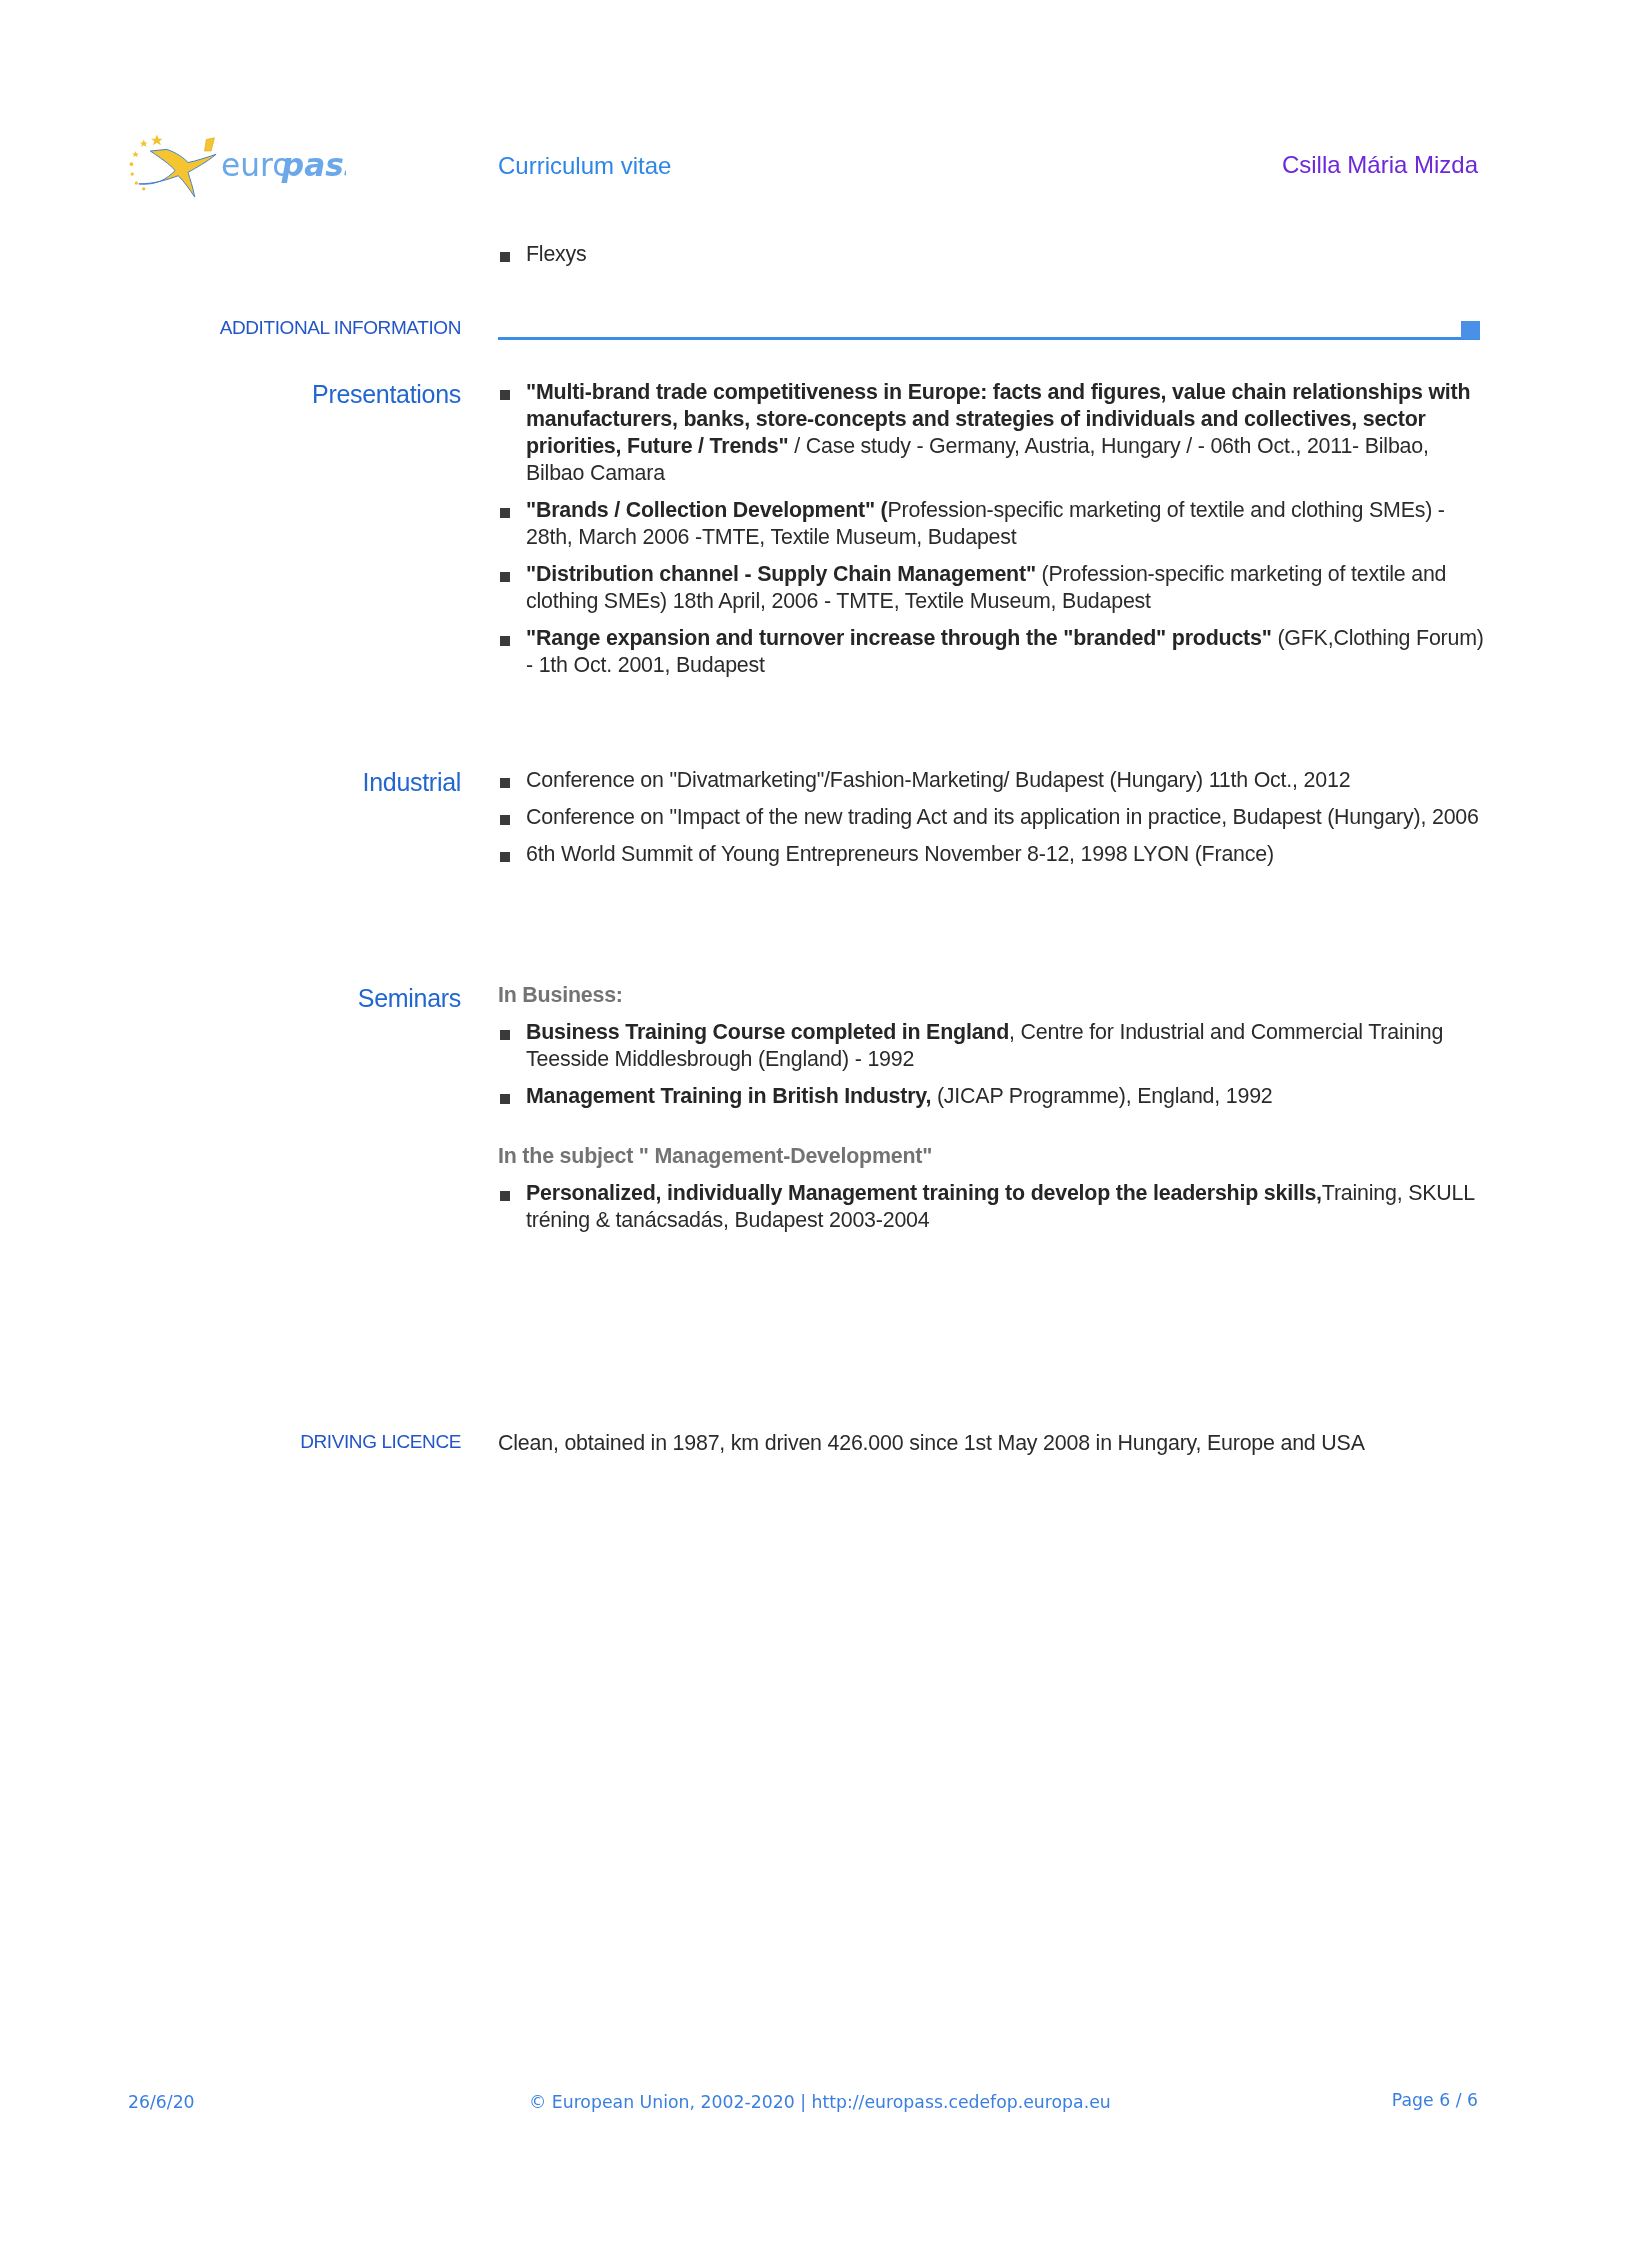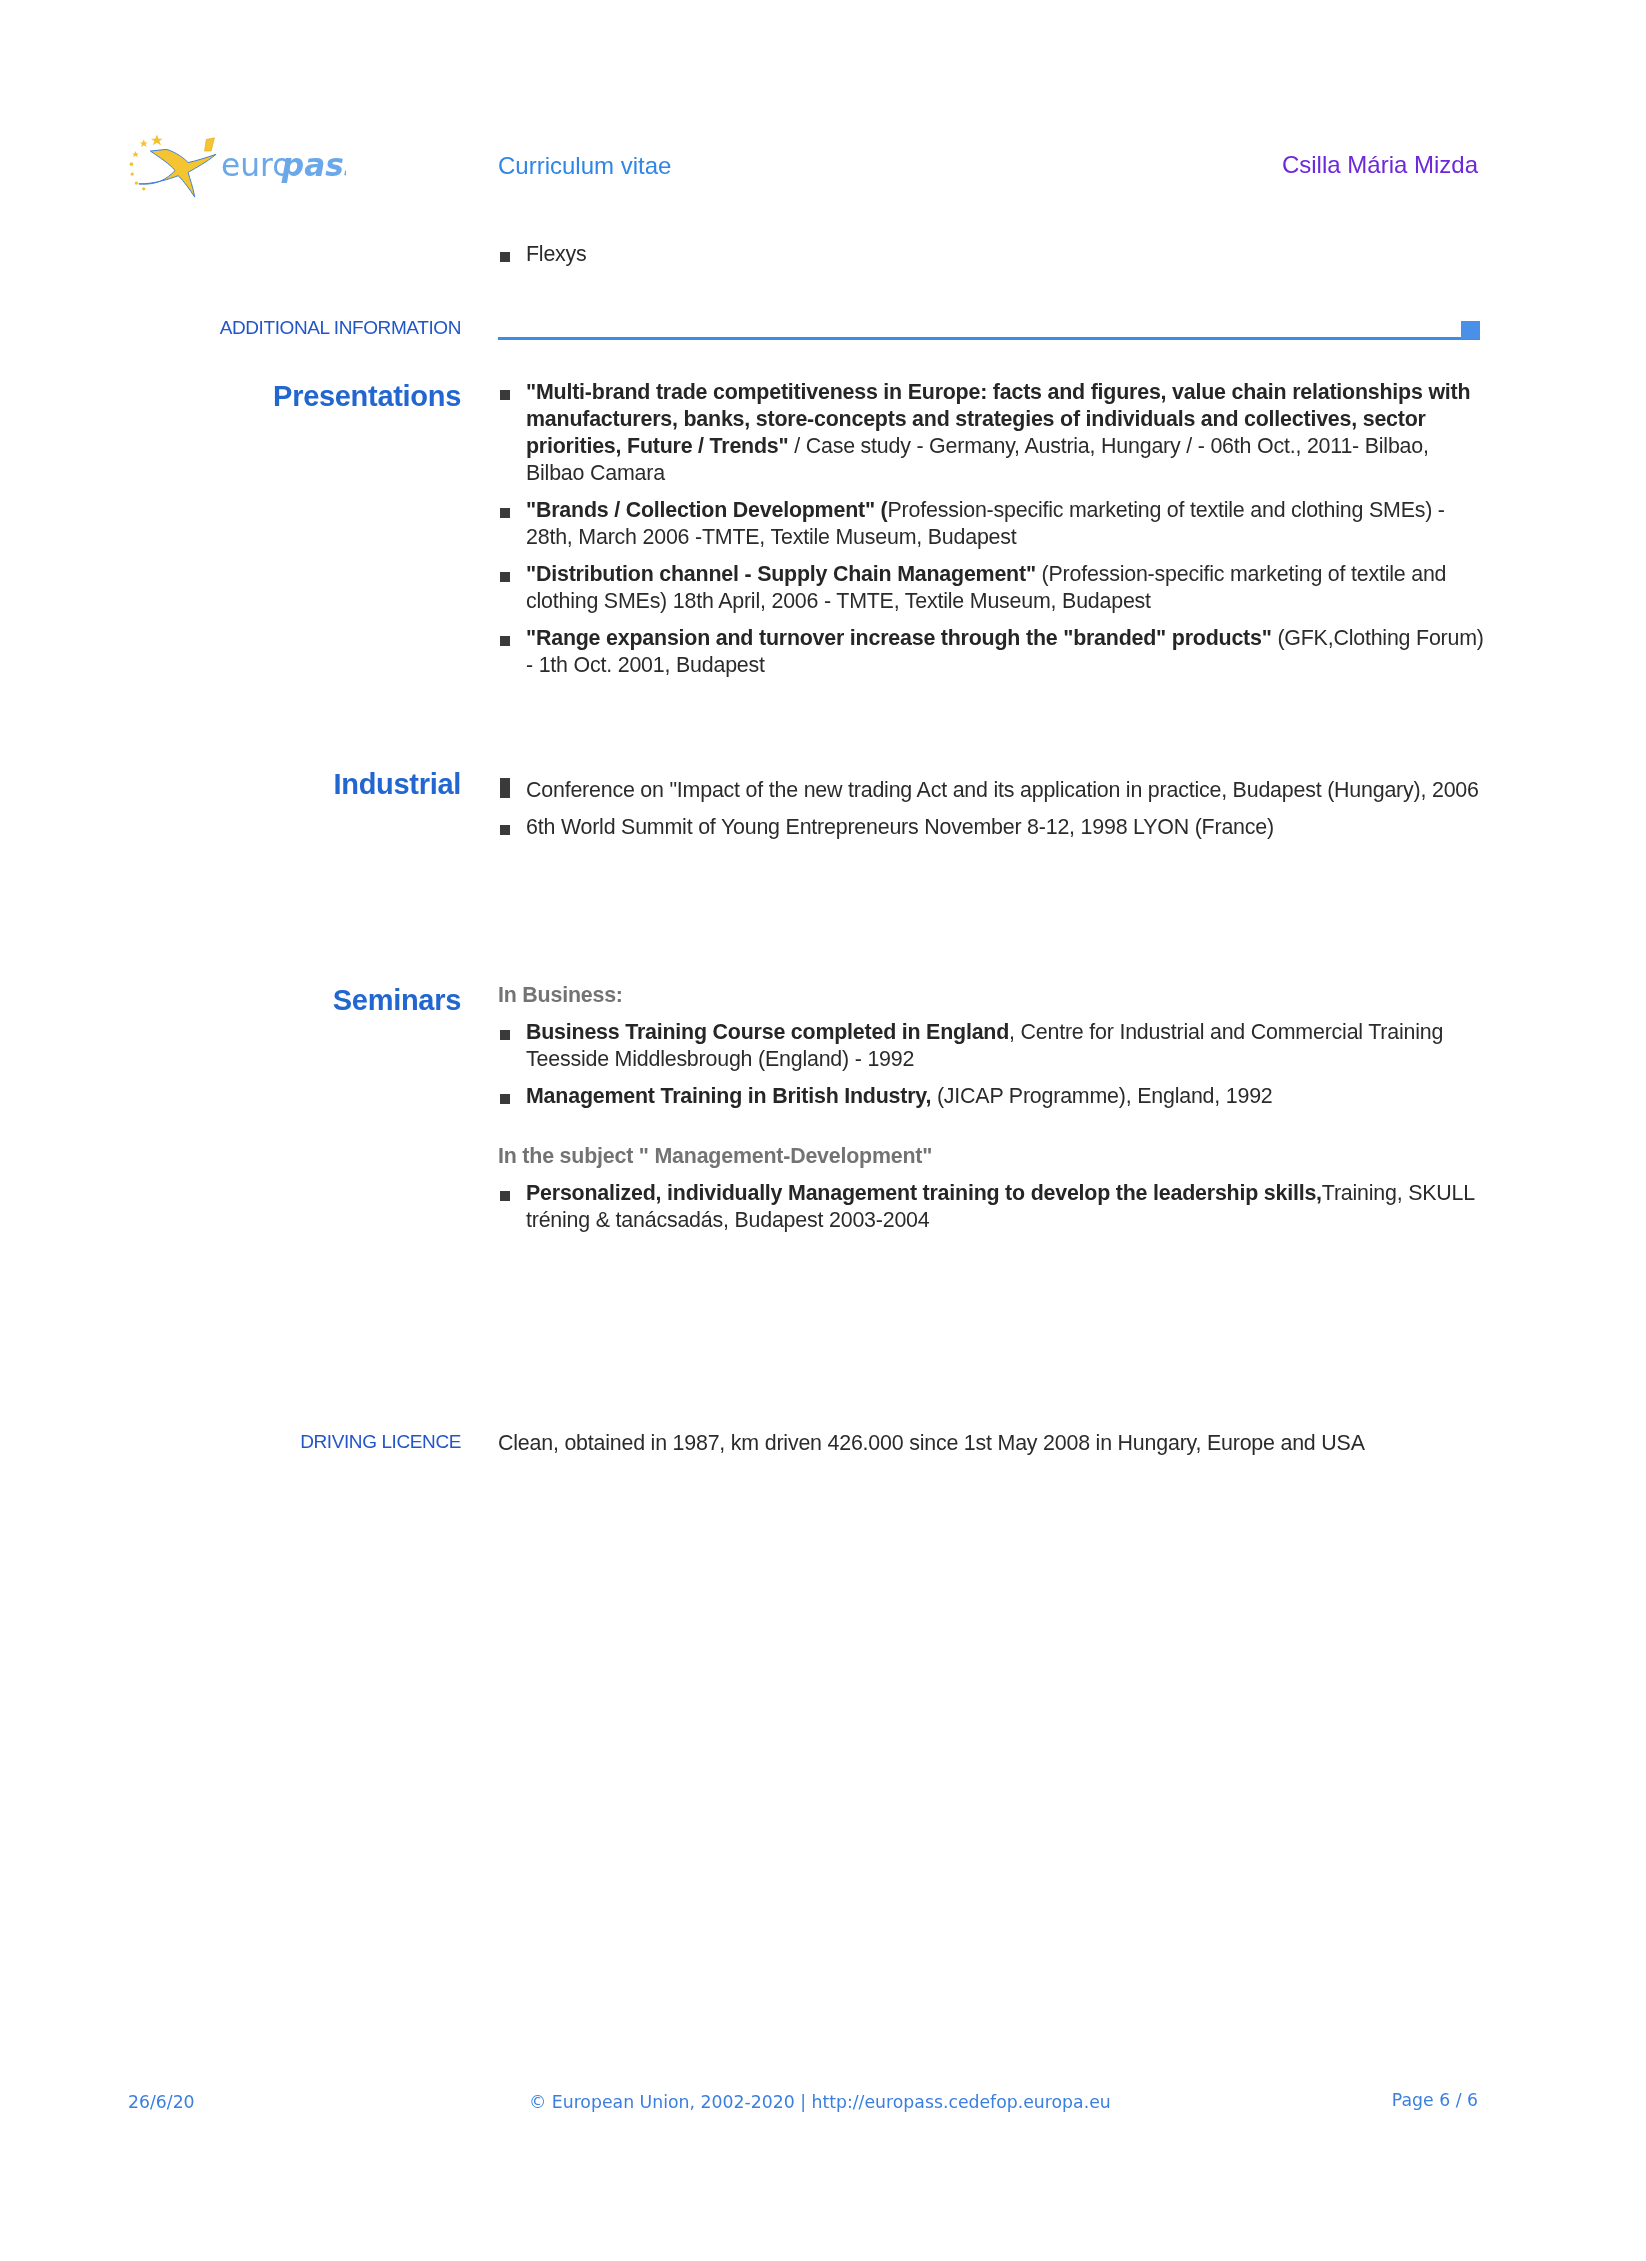--- a/index.html
+++ b/index.html
@@ -39,25 +39,24 @@
     .flexys { left: 498px; top: 241px; width: 988px; }
 
     
     .section-head {
       font-size: 19px;
       color: #2255c8;
       text-align: right;
       letter-spacing: -0.4px;
     }
     .sub-label {
-      font-size: 29px;
+      font-size: 25px;
       color: #2266d0;
       text-align: right;
       letter-spacing: -0.3px;
-      font-weight: bold;
     }
 
     .addl-head { left: 82px; width: 379px; top: 317px; }
     .addl-line {
       left: 498px; top: 337px;
       width: 982px; height: 3.3px;
       background: #3b8ee8;
     }
     .addl-block {
       left: 1461px; top: 321px;
@@ -140,20 +139,21 @@
   <li class="bullet-item">
     <span class="sq"></span>
     <span class="bold">"Range expansion and turnover increase through the "branded" products"</span><span> (GFK,Clothing Forum) - 1th Oct. 2001, Budapest</span>
   </li>
 </ul>
 
 <div class="abs sub-label lbl" style="top:768px;">Industrial</div>
 <ul class="abs bullet-list content" style="top:767px;">
   <li class="bullet-item">
     <span class="sq"></span>
+    <span>Conference on "Divatmarketing"/Fashion-Marketing/ Budapest (Hungary) 11th Oct., 2012</span>
   </li>
   <li class="bullet-item">
     <span class="sq"></span>
     <span>Conference on "Impact of the new trading Act and its application in practice, Budapest (Hungary), 2006</span>
   </li>
   <li class="bullet-item">
     <span class="sq"></span>
     <span>6th World Summit of Young Entrepreneurs November 8-12, 1998 LYON (France)</span>
   </li>
 </ul>

